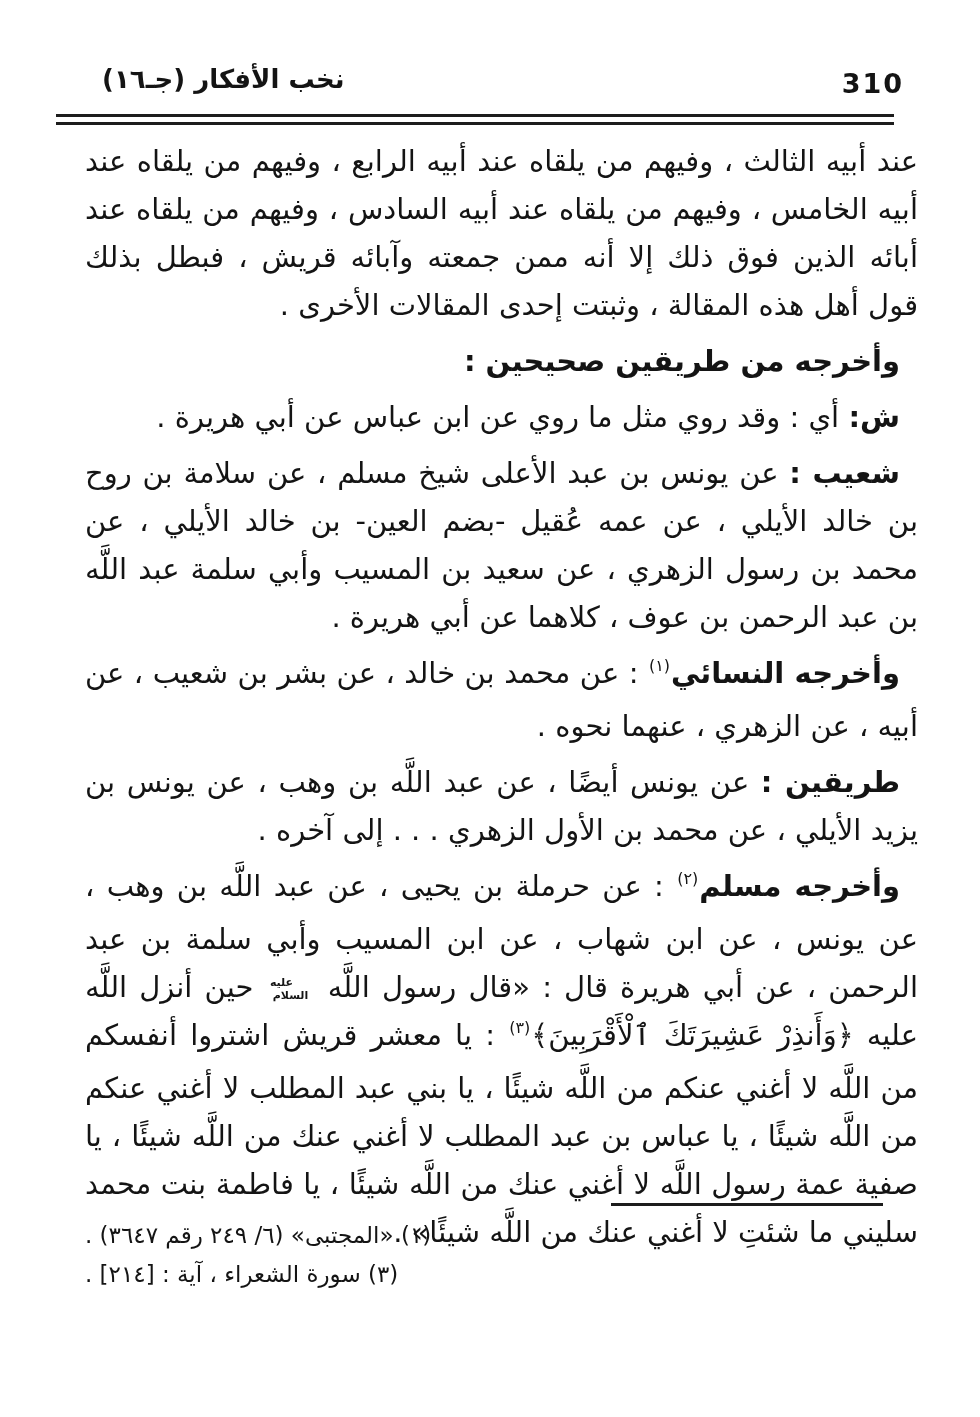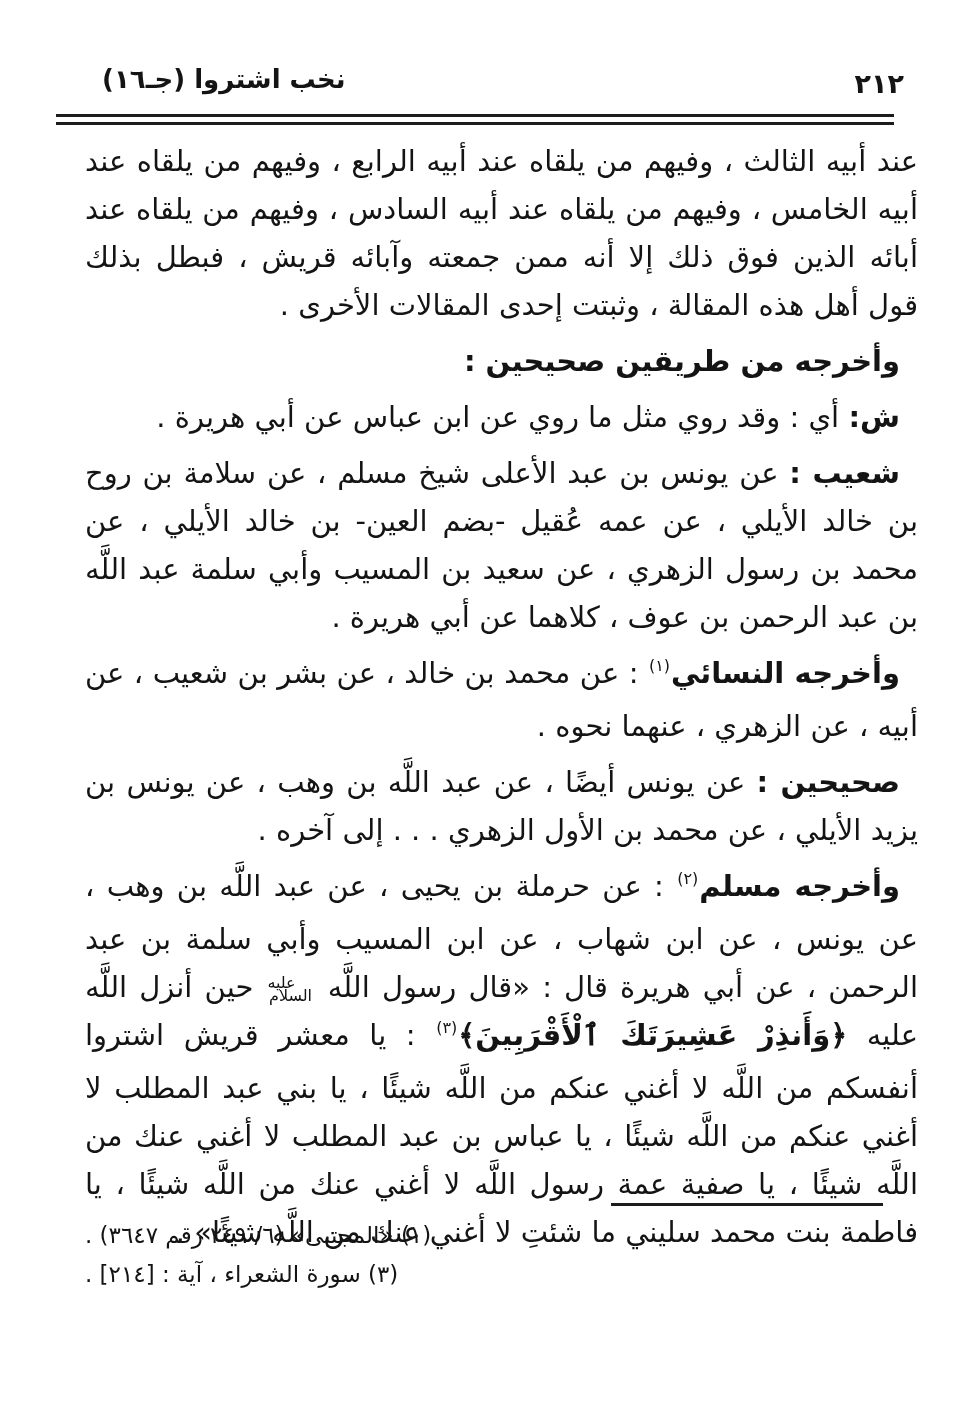--- a/index.html
+++ b/index.html
@@ -35,62 +35,62 @@
     text-align:justify;
   }
   .content p{margin:0 0 8px 0;}
   .indent{text-indent:18px;}
   .lead{font-weight:700;}
   .fn-ref{
     font-size:16px;font-weight:400;
     position:relative;top:-12px;
     margin:0 1px;
   }
-  .quran-verse{font-weight:700;}
+  .quran-verse{font-weight:400;}
   .honorific{
     display:inline-block;width:50px;
-    font-size:16px;line-height:13px;
+    font-size:11px;line-height:13px;
     text-align:center;vertical-align:middle;
-    font-weight:400;
+    font-weight:700;
   }
   
   .footnote-separator{
     position:absolute;top:1203px;right:97px;
     width:272px;height:0;
     border-top:3px solid #1c1c1c;
   }
   .footnotes{
     position:absolute;top:1216px;right:92px;left:85px;
     font-size:23px;line-height:39px;
     text-align:left;
   }
   .footnotes .fn-line{direction:rtl;text-align:left;margin:0;}
 </style>
 </head>
 <body>
 
 <div class="page">
 
-  <div class="page-number">٢١٢</div>
-  <div class="book-title">نخب اشتروا (جـ١٦)</div>
+  <div class="page-number">310</div>
+  <div class="book-title">نخب الأفكار (جـ١٦)</div>
   <div class="header-rule"></div>
 
   <div class="content">
 
     <p><span>عند أبيه الثالث ، وفيهم من يلقاه عند أبيه الرابع ، وفيهم من يلقاه عند أبيه الخامس ، وفيهم من يلقاه عند أبيه السادس ، وفيهم من يلقاه عند أبائه الذين فوق ذلك إلا أنه ممن جمعته وآبائه قريش ، فبطل بذلك قول أهل هذه المقالة ، وثبتت إحدى المقالات الأخرى .</span></p>
 
     <p class="indent"><span class="lead">وأخرجه من طريقين صحيحين :</span></p>
 
     <p class="indent"><span class="lead">ش:</span><span> أي : وقد روي مثل ما روي عن ابن عباس عن أبي هريرة .</span></p>
 
     <p class="indent"><span class="lead">شعيب :</span><span> عن يونس بن عبد الأعلى شيخ مسلم ، عن سلامة بن روح بن خالد الأيلي ، عن عمه عُقيل -بضم العين- بن خالد الأيلي ، عن محمد بن رسول الزهري ، عن سعيد بن المسيب وأبي سلمة عبد اللَّه بن عبد الرحمن بن عوف ، كلاهما عن أبي هريرة .</span></p>
 
     <p class="indent"><span class="lead">وأخرجه النسائي</span><span class="fn-ref">(١)</span><span> : عن محمد بن خالد ، عن بشر بن شعيب ، عن أبيه ، عن الزهري ، عنهما نحوه .</span></p>
 
-    <p class="indent"><span class="lead">صحيحين :</span><span> عن يونس أيضًا ، عن عبد اللَّه بن وهب ، عن يونس بن يزيد الأيلي ، عن محمد بن الأول الزهري . . . إلى آخره .</span></p>
+    <p class="indent"><span class="lead">طريقين :</span><span> عن يونس أيضًا ، عن عبد اللَّه بن وهب ، عن يونس بن يزيد الأيلي ، عن محمد بن الأول الزهري . . . إلى آخره .</span></p>
 
     <p class="indent"><span class="lead">وأخرجه مسلم</span><span class="fn-ref">(٢)</span><span> : عن حرملة بن يحيى ، عن عبد اللَّه بن وهب ، عن يونس ، عن ابن شهاب ، عن ابن المسيب وأبي سلمة بن عبد الرحمن ، عن أبي هريرة قال : «قال رسول اللَّه </span><span class="honorific">عليه السلام</span><span> حين أنزل اللَّه عليه </span><span class="quran-verse">﴿وَأَنذِرْ عَشِيرَتَكَ ٱلْأَقْرَبِينَ﴾</span><span class="fn-ref">(٣)</span><span> : يا معشر قريش اشتروا أنفسكم من اللَّه لا أغني عنكم من اللَّه شيئًا ، يا بني عبد المطلب لا أغني عنكم من اللَّه شيئًا ، يا عباس بن عبد المطلب لا أغني عنك من اللَّه شيئًا ، يا صفية عمة رسول اللَّه لا أغني عنك من اللَّه شيئًا ، يا فاطمة بنت محمد سليني ما شئتِ لا أغني عنك من اللَّه شيئًا» .</span></p>
 
   </div>
 
   <div class="footnote-separator"></div>
 
   <div class="footnotes">
     <p class="fn-line">(١) «المجتبى» (٦/ ٢٤٩ رقم ٣٦٤٧) .</p>
     <p class="fn-line">(٣) سورة الشعراء ، آية : [٢١٤] .</p>

